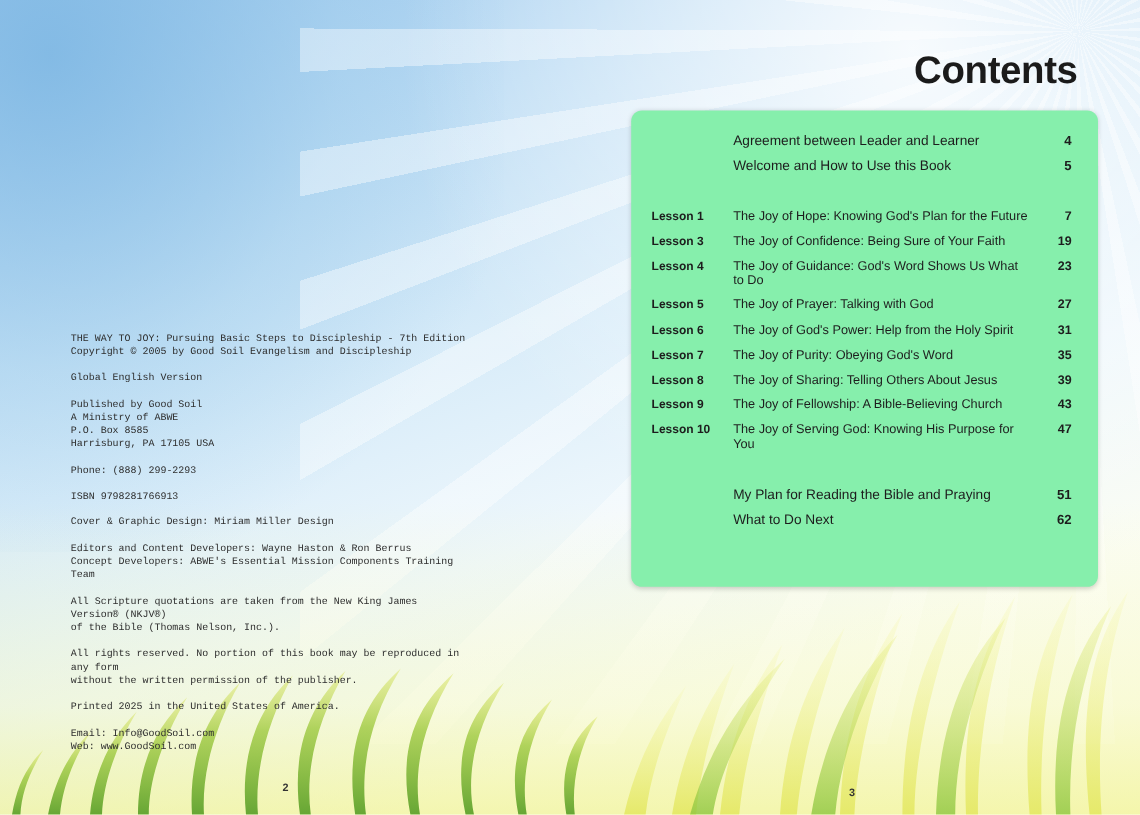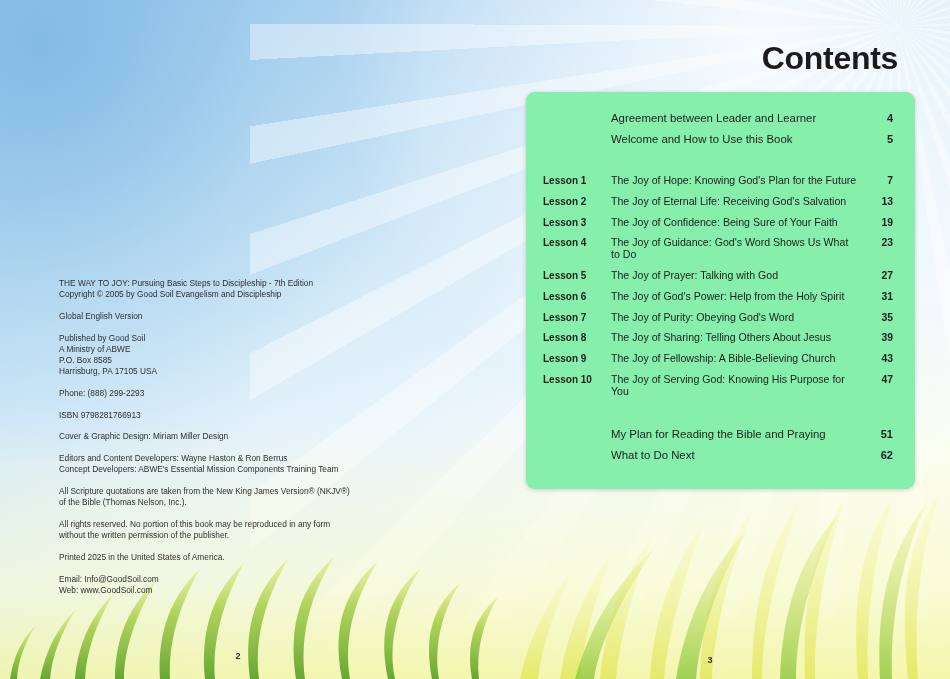--- a/index.html
+++ b/index.html
@@ -80,20 +80,21 @@
     position: absolute;
     left: 59px;
     top: 278px;
     width: 330px;
     color: #2e2e2e;
     font-size: 8.3px;
     line-height: 1.32;
   }
   .colophon p {
     margin: 0 0 11px 0;
+    font-family: Liberation Mono, monospace;
   }
   .page-num {
     position: absolute;
     bottom: 18px;
     font-size: 9px;
     color: #333;
     font-weight: 700;
     text-align: center;
     width: 40px;
   }
@@ -264,25 +265,20 @@
         </div>
 
         <div class="toc-gap-top"></div>
 
         <div class="toc-row">
           <div class="lesson">Lesson 1</div>
           <div class="title">The Joy of Hope: Knowing God's Plan for the Future</div>
           <div class="pg">7</div>
         </div>
         <div class="toc-row">
-          <div class="lesson">Lesson 2</div>
-          <div class="title">The Joy of Eternal Life: Receiving God's Salvation</div>
-          <div class="pg">13</div>
-        </div>
-        <div class="toc-row">
           <div class="lesson">Lesson 3</div>
           <div class="title">The Joy of Confidence: Being Sure of Your Faith</div>
           <div class="pg">19</div>
         </div>
         <div class="toc-row">
           <div class="lesson">Lesson 4</div>
           <div class="title">The Joy of Guidance: God's Word Shows Us What to Do</div>
           <div class="pg">23</div>
         </div>
         <div class="toc-row">

